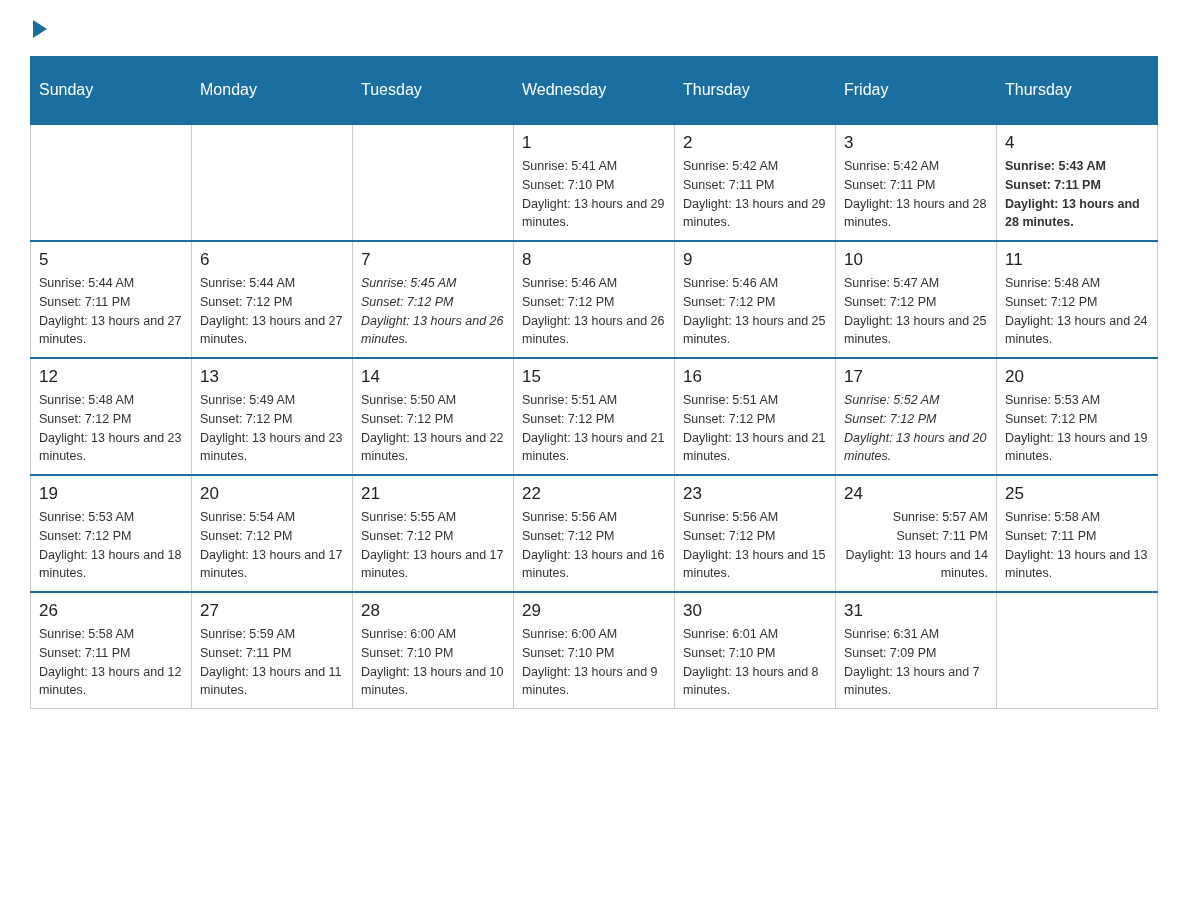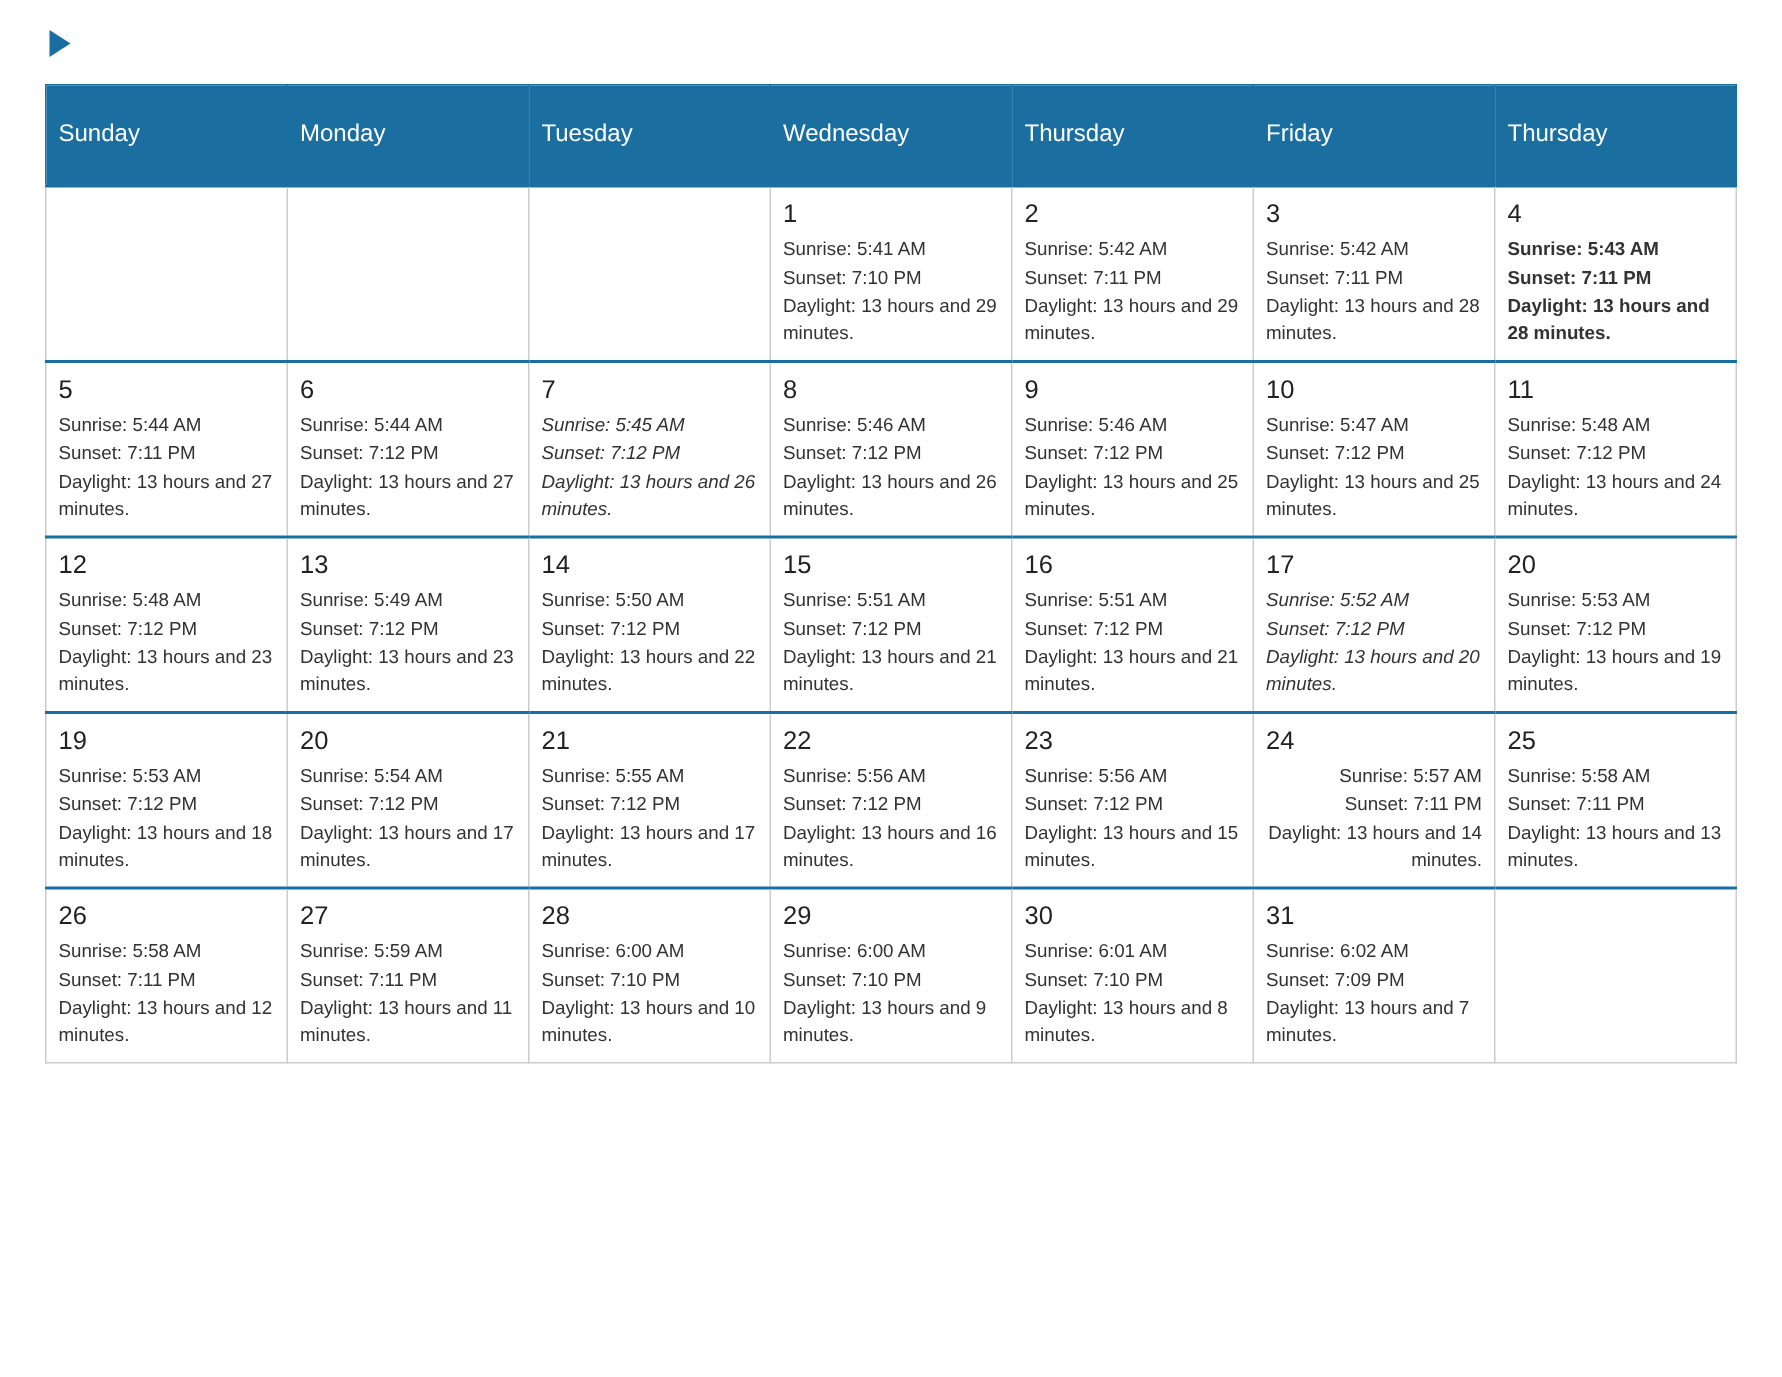--- a/index.html
+++ b/index.html
@@ -327,20 +327,20 @@
 Daylight: 13 hours and 9 minutes.</div>
         </td>
         <td>
           <span class="day-number">30</span>
           <div class="day-info" style="white-space: pre-line;">Sunrise: 6:01 AM
 Sunset: 7:10 PM
 Daylight: 13 hours and 8 minutes.</div>
         </td>
         <td>
           <span class="day-number">31</span>
-          <div class="day-info" style="white-space: pre-line;">Sunrise: 6:02 AM
+          <div class="day-info" style="white-space: pre-line;">Sunrise: 6:31 AM
 Sunset: 7:09 PM
 Daylight: 13 hours and 7 minutes.</div>
         </td>
         <td class="empty-cell"></td>
       </tr>
     </tbody>
 </table>
 
 </body></html>

